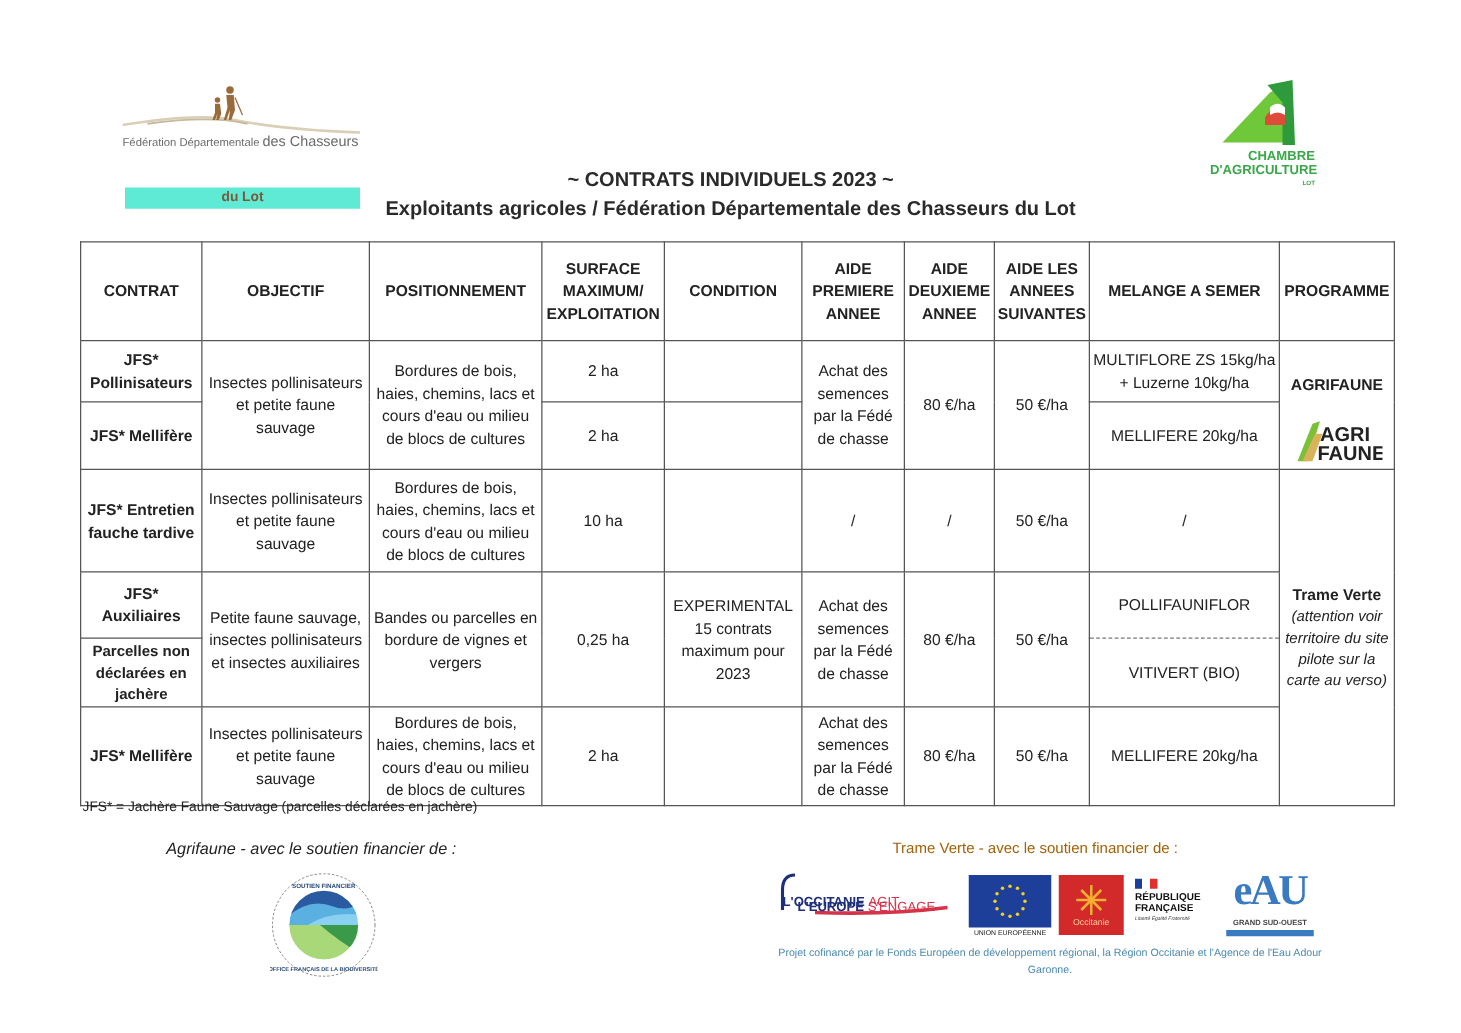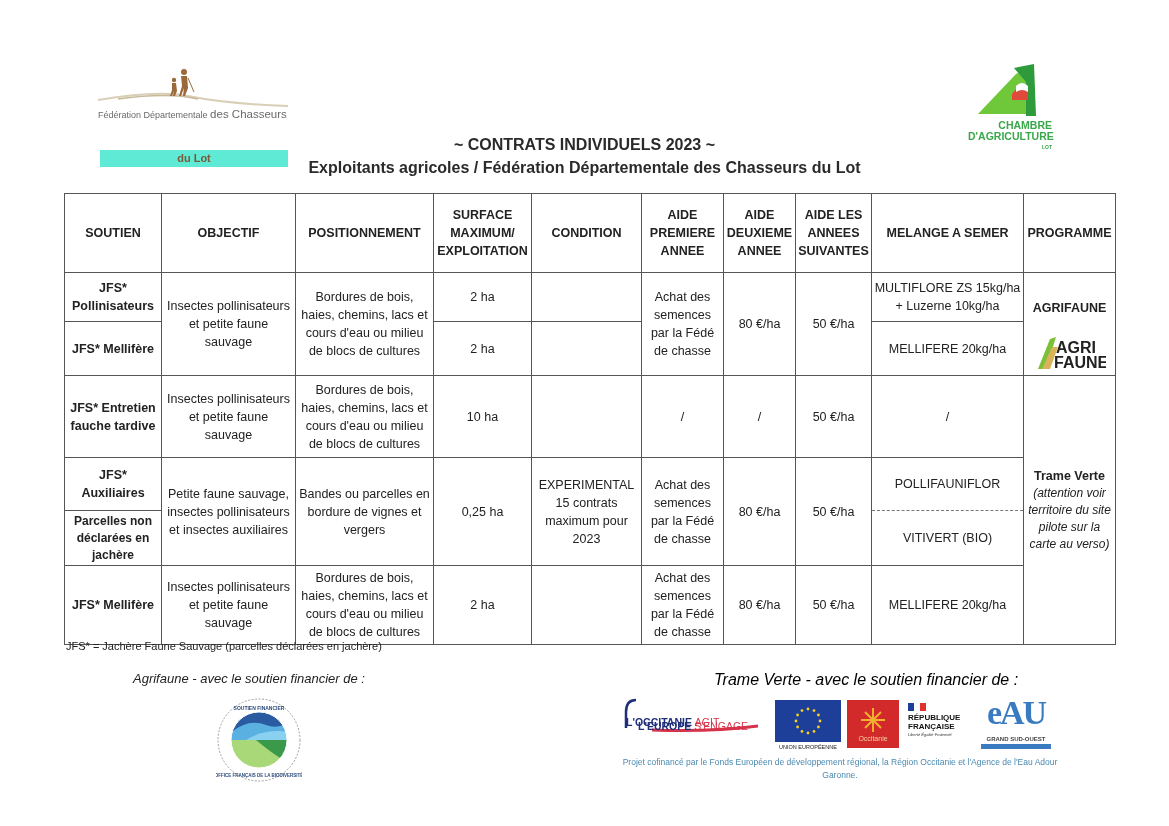--- a/index.html
+++ b/index.html
@@ -28,21 +28,21 @@
   table.main td, table.main th { border:1px solid #555; text-align:center; vertical-align:middle;
                padding:0 2px; line-height:18px; }
   table.main th { font-weight:bold; font-size:12.5px; }
   td.b { font-weight:bold; }
   td.dashed-bottom { border-bottom:1px dashed #777 !important; }
   td.dashed-top { border-top:1px dashed #777 !important; }
   .it { font-style:italic; font-weight:normal; }
 
   .footnote { left:66px; top:640px; font-size:11px; color:#222; }
   .fund1 { left:133px; top:671px; font-size:13px; font-style:italic; color:#222;text-align:right; }
-  .fund2 { left:714px; top:671px; font-size:16px; font-style:italic; color:#000000; }
+  .fund2 { left:714px; top:671px; font-size:12px; color:#a16207; }
   .cofin { left:620px; top:756px; width:440px; text-align:center; font-size:8.5px; color:#4a8ab0; line-height:13px; }
 
   .ofb { left:216px; top:697px; width:86px; height:86px; }
   .europe { left:622px; top:698px; width:150px; height:36px; }
   .europe-t1 { position:absolute; left:16px; top:6px; font-size:10.5px; font-weight:bold; color:#1f2f7a; white-space:nowrap;margin-top:16px; }
   .europe-t1 .r { color:#d6324a; font-weight:normal; }
   .europe-t2 { position:absolute; left:4px; top:18px; font-size:10.5px; font-weight:bold; color:#1f2f7a; white-space:nowrap;text-align:center; }
   .eu-flag { left:775px; top:700px; width:66px; height:42px; background:#1d3f9a; }
   .eu-label { left:768px; top:744px; width:80px; font-size:5.5px; text-align:center; color:#222; }
   .occ { left:847px; top:700px; width:52px; height:48px; background:#d22a2a; }
@@ -101,21 +101,21 @@
       <col style="width:98px">
     <col style="width:110px">
       <col style="width:82px">
       <col style="width:72px">
       <col style="width:76px">
     <col style="width:152px">
       <col style="width:92px">
   </colgroup>
   <tbody>
       <tr style="height:79px">
-    <th>SOUTIEN</th>
+    <th>CONTRAT</th>
     <th>OBJECTIF</th>
     <th>POSITIONNEMENT</th>
     <th>SURFACE MAXIMUM/ EXPLOITATION</th>
     <th>CONDITION</th>
     <th>AIDE PREMIERE ANNEE</th>
     <th>AIDE DEUXIEME ANNEE</th>
     <th>AIDE LES ANNEES SUIVANTES</th>
     <th>MELANGE A SEMER</th>
     <th>PROGRAMME</th>
   </tr>

